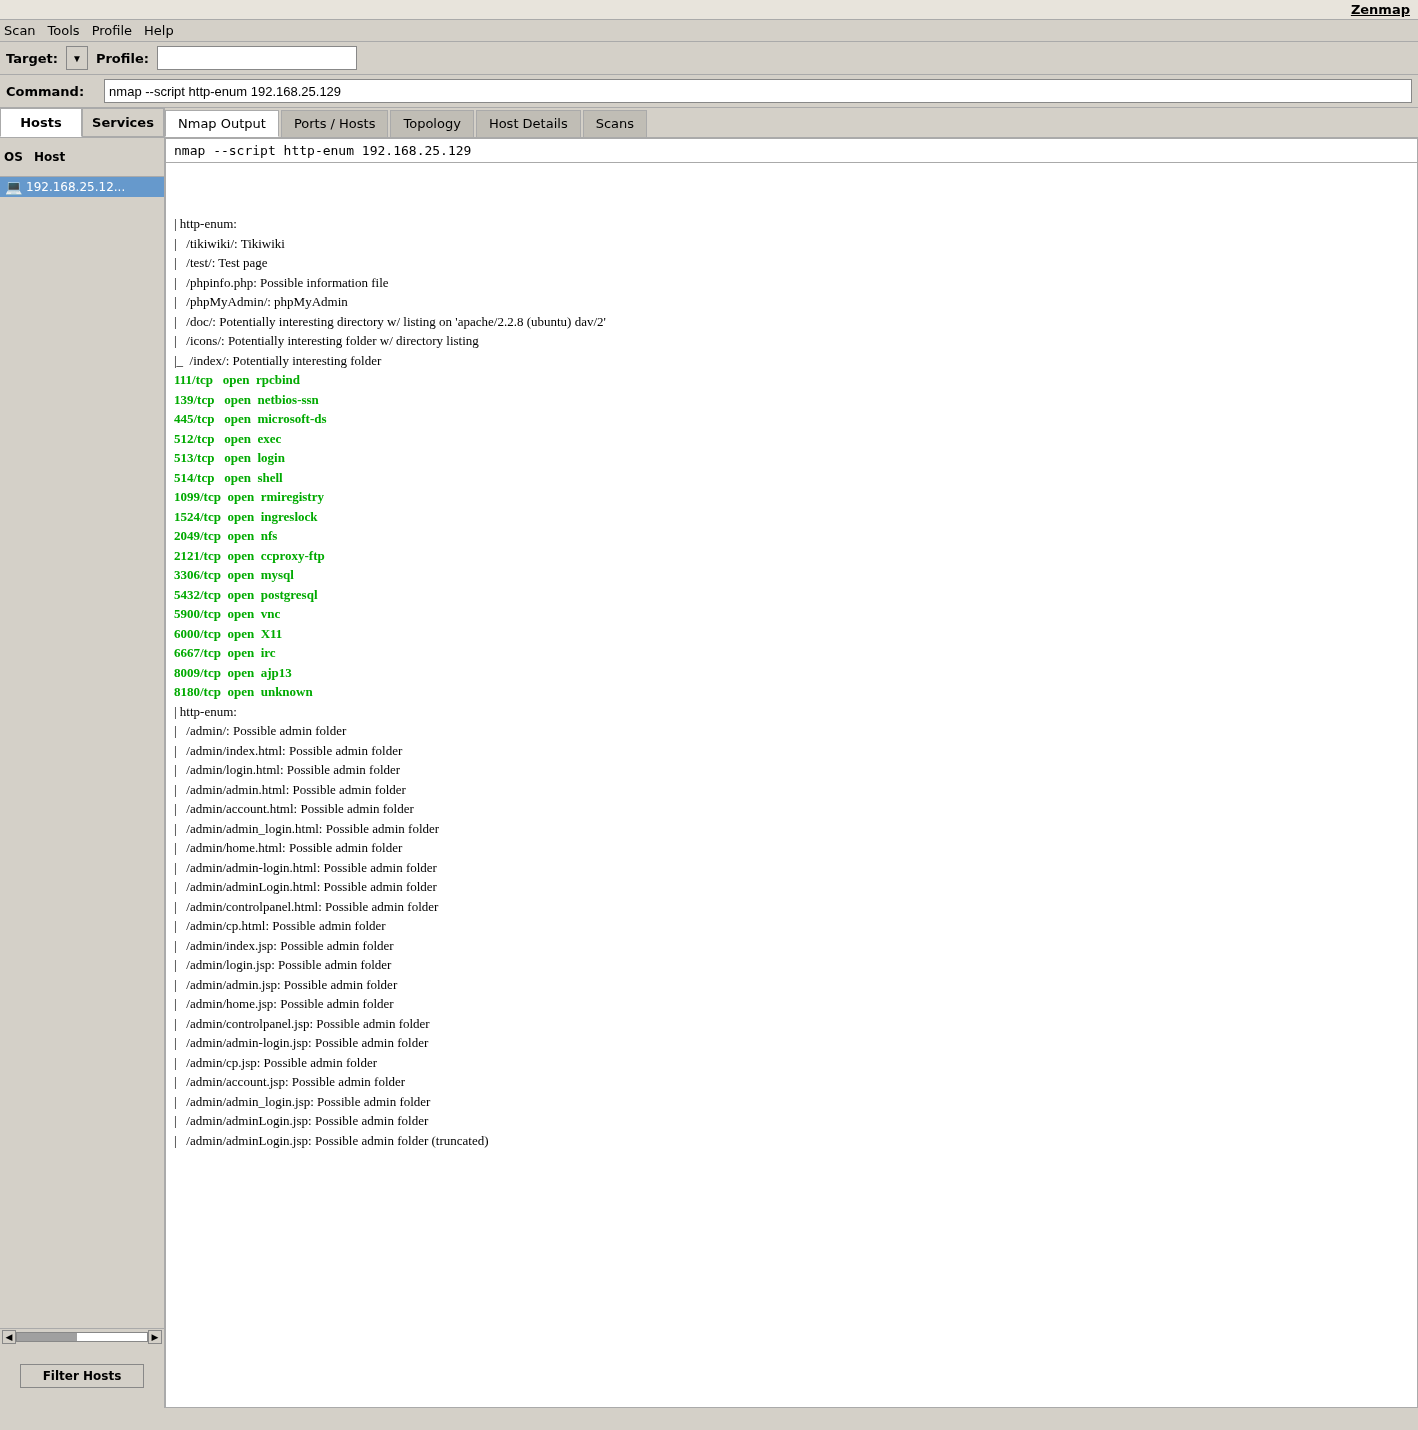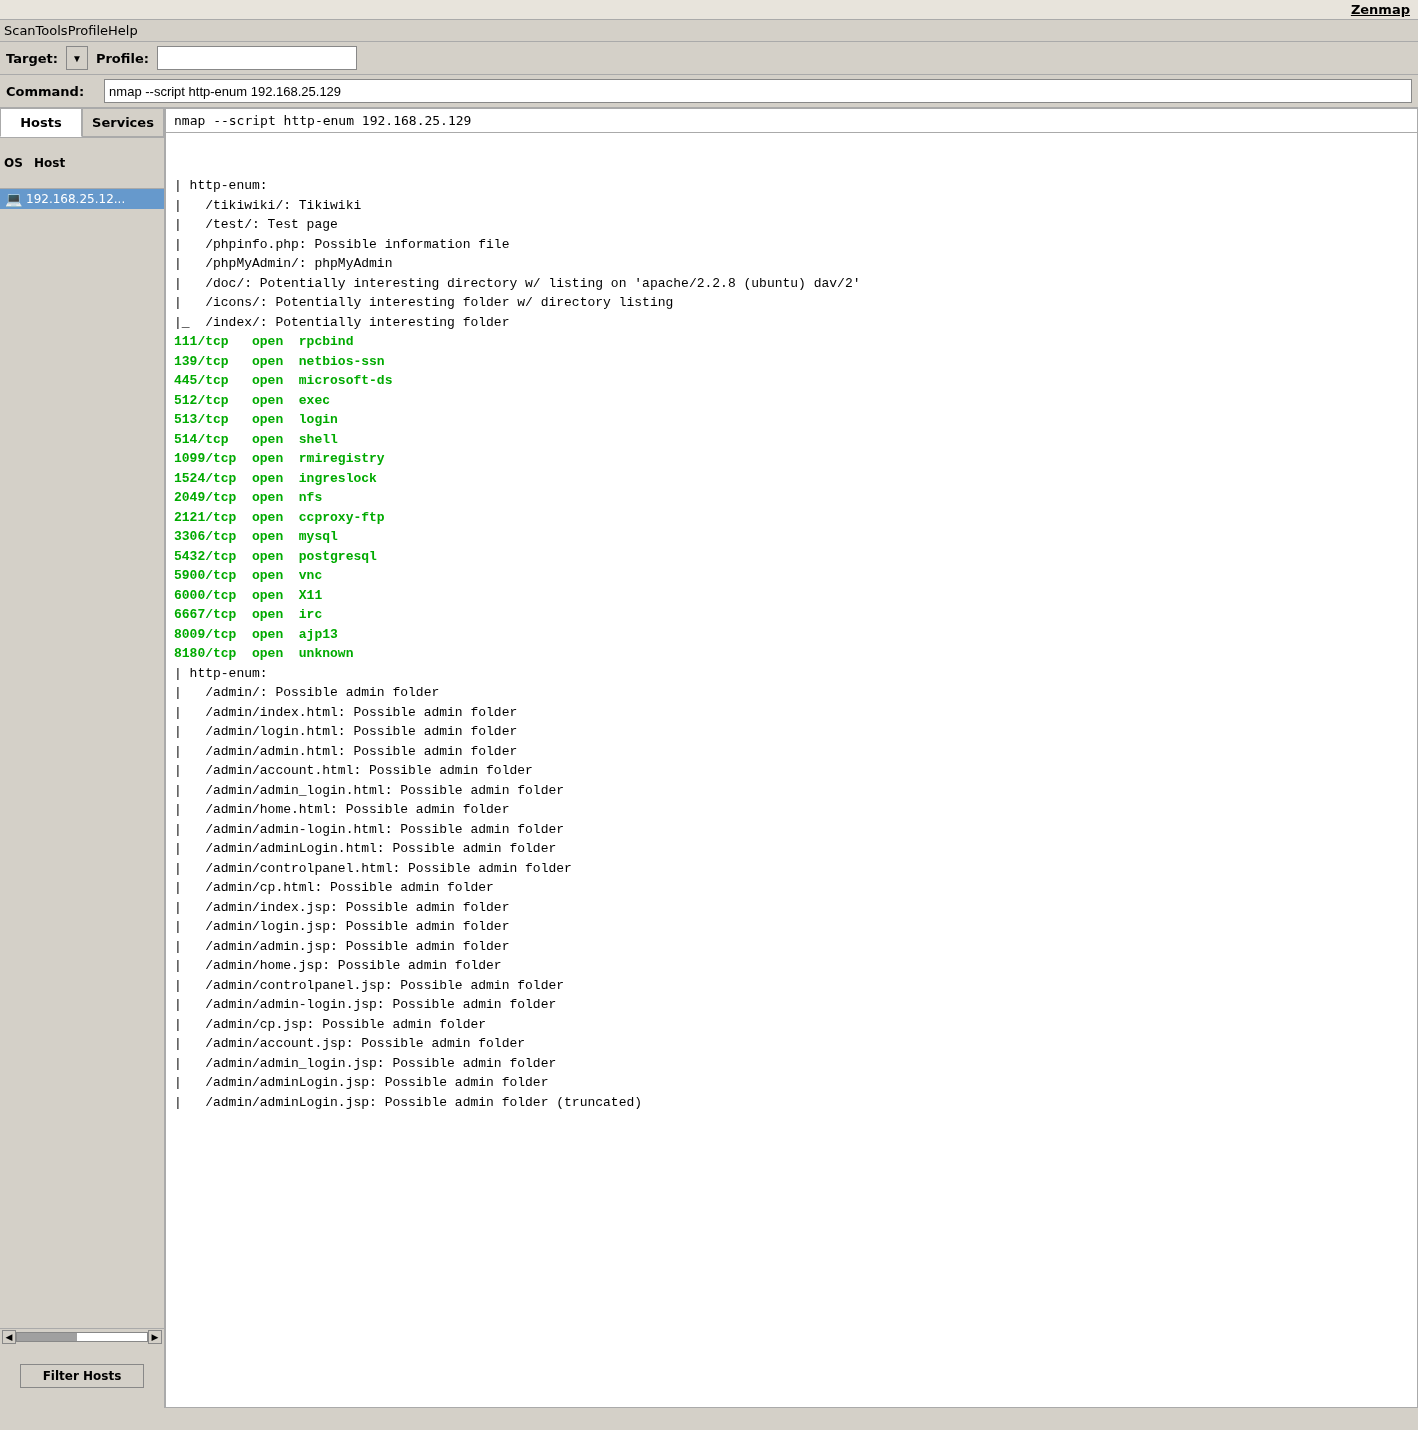--- a/index.html
+++ b/index.html
@@ -17,21 +17,21 @@
       padding: 2px 8px;
       font-size: 13px;
       font-weight: bold;
       border-bottom: 1px solid #aaa;
       text-decoration: underline;
     }
     .menu-bar {
       background: #d4d0c8;
       display: flex;
       padding: 3px 4px;
-      gap: 0;
+      gap: 12px;
       border-bottom: 1px solid #aaa;
     }
     .menu-bar span {
       cursor: pointer;
       font-size: 13px;
     }
     .toolbar {
       display: flex;
       align-items: center;
       background: #d4d0c8;
@@ -104,21 +104,21 @@
       background: #d4d0c8;
     }
     .sidebar-tab.active {
       background: #fff;
       border-bottom: 1px solid #fff;
     }
     .sidebar-col-headers {
       display: flex;
       background: #d4d0c8;
       border-bottom: 1px solid #aaa;
-      padding: 18px 4px;
+      padding: 12px 4px;
       font-size: 12px;
       font-weight: bold;
     }
     .col-os { width: 30px; }
     .col-host { flex: 1; }
     .host-list { flex: 1; overflow-y: auto; }
     .host-item {
       display: flex;
       align-items: center;
       padding: 2px 4px;
@@ -209,22 +209,22 @@
       padding: 4px 8px;
       font-size: 13px;
       font-family: monospace;
       border-bottom: none;
     }
     .output-area {
       flex: 1;
       background: #fff;
       border: 1px solid #aaa;
       overflow-y: auto;
-      padding: 4px 8px;
-      font-family: Liberation Mono, monospace;
+      padding: 12px 8px;
+      font-family: Liberation Serif, serif;
       font-size: 13px;
       line-height: 1.5;
       color: #000;
       white-space: pre;
     }
     .output-line { white-space: pre; }
   </style>
 </head>
 <body>
 
@@ -278,19 +278,26 @@
         <div class="scrollbar-thumb"></div>
       </div>
       <div class="scrollbar-arrow">▶</div>
     </div>
     <div class="filter-hosts-btn">
       <span>Filter Hosts</span>
     </div>
   </div>
 
   <div class="content-area">
+    <div class="content-tabs">
+      <div class="content-tab active">Nmap Output</div>
+      <div class="content-tab">Ports / Hosts</div>
+      <div class="content-tab">Topology</div>
+      <div class="content-tab">Host Details</div>
+      <div class="content-tab">Scans</div>
+    </div>
     <div class="nmap-command-bar">
       <span>nmap --script http-enum 192.168.25.129</span>
     </div>
     <div class="output-area" id="output-area">
     <div class="output-line">| http-enum:</div><div class="output-line">|   /tikiwiki/: Tikiwiki</div><div class="output-line">|   /test/: Test page</div><div class="output-line">|   /phpinfo.php: Possible information file</div><div class="output-line">|   /phpMyAdmin/: phpMyAdmin</div><div class="output-line">|   /doc/: Potentially interesting directory w/ listing on 'apache/2.2.8 (ubuntu) dav/2'</div><div class="output-line">|   /icons/: Potentially interesting folder w/ directory listing</div><div class="output-line">|_  /index/: Potentially interesting folder</div><div class="output-line" style="color: rgb(0, 170, 0); font-weight: bold;">111/tcp   open  rpcbind</div><div class="output-line" style="color: rgb(0, 170, 0); font-weight: bold;">139/tcp   open  netbios-ssn</div><div class="output-line" style="color: rgb(0, 170, 0); font-weight: bold;">445/tcp   open  microsoft-ds</div><div class="output-line" style="color: rgb(0, 170, 0); font-weight: bold;">512/tcp   open  exec</div><div class="output-line" style="color: rgb(0, 170, 0); font-weight: bold;">513/tcp   open  login</div><div class="output-line" style="color: rgb(0, 170, 0); font-weight: bold;">514/tcp   open  shell</div><div class="output-line" style="color: rgb(0, 170, 0); font-weight: bold;">1099/tcp  open  rmiregistry</div><div class="output-line" style="color: rgb(0, 170, 0); font-weight: bold;">1524/tcp  open  ingreslock</div><div class="output-line" style="color: rgb(0, 170, 0); font-weight: bold;">2049/tcp  open  nfs</div><div class="output-line" style="color: rgb(0, 170, 0); font-weight: bold;">2121/tcp  open  ccproxy-ftp</div><div class="output-line" style="color: rgb(0, 170, 0); font-weight: bold;">3306/tcp  open  mysql</div><div class="output-line" style="color: rgb(0, 170, 0); font-weight: bold;">5432/tcp  open  postgresql</div><div class="output-line" style="color: rgb(0, 170, 0); font-weight: bold;">5900/tcp  open  vnc</div><div class="output-line" style="color: rgb(0, 170, 0); font-weight: bold;">6000/tcp  open  X11</div><div class="output-line" style="color: rgb(0, 170, 0); font-weight: bold;">6667/tcp  open  irc</div><div class="output-line" style="color: rgb(0, 170, 0); font-weight: bold;">8009/tcp  open  ajp13</div><div class="output-line" style="color: rgb(0, 170, 0); font-weight: bold;">8180/tcp  open  unknown</div><div class="output-line">| http-enum:</div><div class="output-line">|   /admin/: Possible admin folder</div><div class="output-line">|   /admin/index.html: Possible admin folder</div><div class="output-line">|   /admin/login.html: Possible admin folder</div><div class="output-line">|   /admin/admin.html: Possible admin folder</div><div class="output-line">|   /admin/account.html: Possible admin folder</div><div class="output-line">|   /admin/admin_login.html: Possible admin folder</div><div class="output-line">|   /admin/home.html: Possible admin folder</div><div class="output-line">|   /admin/admin-login.html: Possible admin folder</div><div class="output-line">|   /admin/adminLogin.html: Possible admin folder</div><div class="output-line">|   /admin/controlpanel.html: Possible admin folder</div><div class="output-line">|   /admin/cp.html: Possible admin folder</div><div class="output-line">|   /admin/index.jsp: Possible admin folder</div><div class="output-line">|   /admin/login.jsp: Possible admin folder</div><div class="output-line">|   /admin/admin.jsp: Possible admin folder</div><div class="output-line">|   /admin/home.jsp: Possible admin folder</div><div class="output-line">|   /admin/controlpanel.jsp: Possible admin folder</div><div class="output-line">|   /admin/admin-login.jsp: Possible admin folder</div><div class="output-line">|   /admin/cp.jsp: Possible admin folder</div><div class="output-line">|   /admin/account.jsp: Possible admin folder</div><div class="output-line">|   /admin/admin_login.jsp: Possible admin folder</div><div class="output-line">|   /admin/adminLogin.jsp: Possible admin folder</div><div class="output-line">|   /admin/adminLogin.jsp: Possible admin folder (truncated)</div></div>
   </div>
 </div>
 
 </body></html>

